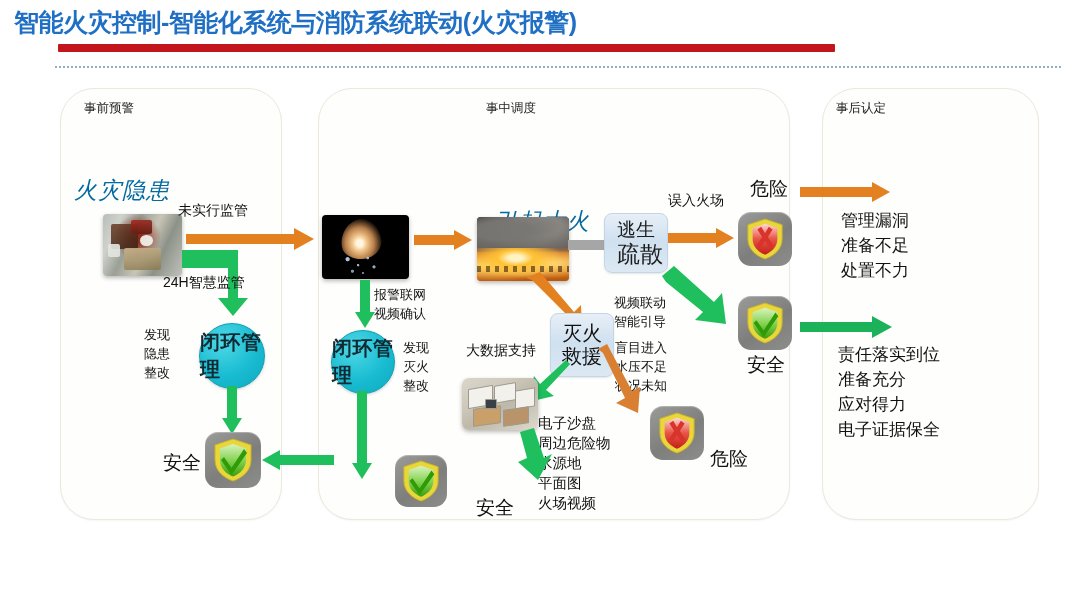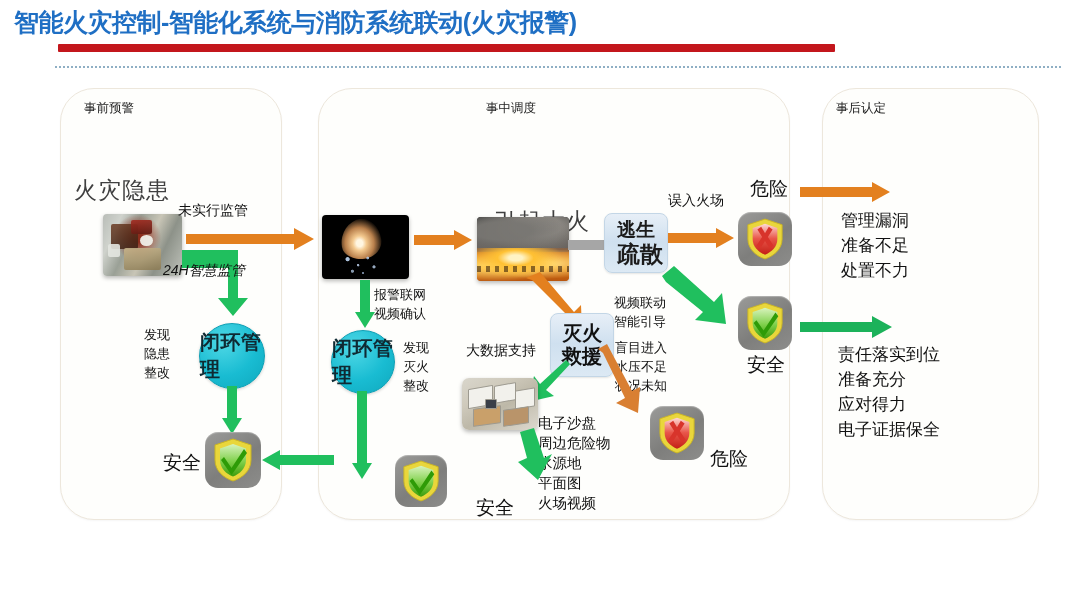--- a/index.html
+++ b/index.html
@@ -44,21 +44,21 @@
   #panel-post{left:822px;top:88px;width:215px;height:430px;}
 
   .panel-caption{
     position:absolute;
     font-size:12.5px;color:#222;
     white-space:nowrap;
   }
 
   
   .lbl{position:absolute;white-space:nowrap;color:#1a1a1a;}
-  .big-label{font-size:23px;color:#404040;letter-spacing:1px;}
+  .big-label{font-size:23px;color:#0369a1;letter-spacing:1px;font-style:italic;}
   .mid-label{font-size:14px;color:#111;}
   .small-label{font-size:13px;color:#111;line-height:17px;}
   .list-label{font-size:14.5px;color:#111;line-height:20px;white-space:pre-line;}
   .outcome-label{font-size:17px;color:#111;line-height:25px;white-space:pre-line;}
   .shield-cap{font-size:19px;color:#111;}
 
   
   .photo{
     position:absolute;border-radius:4px;overflow:hidden;
     box-shadow:0 2px 4px rgba(0,0,0,.28);
@@ -159,21 +159,21 @@
   
   .bluebox{
     position:absolute;
     border-radius:8px;
     background:linear-gradient(to bottom,#e7eff7 0%,#cfe0ef 48%,#dce9f4 100%);
     border:1px solid #c3d6e6;
     display:flex;flex-direction:column;align-items:center;justify-content:center;
     line-height:1.14;
     box-shadow:0 1px 2px rgba(0,0,0,.10);
   }
-  .bluebox b{font-weight:bold;}
+  .bluebox b{font-weight:normal;}
 
   
   .arrow{position:absolute;}
   .arrow svg{display:block;overflow:visible;}
 </style>
 </head>
 <body>
 
 <div id="root">
 
@@ -207,21 +207,21 @@
       <path d="M0 6 H108 V0 L128 11 L108 22 V16 H0 Z" fill="#E3801F"></path>
     </svg>
   </div>
 
   <div class="arrow" style="left:182px;top:246px;">
     <svg width="72" height="72" viewBox="0 0 72 72">
       <path d="M0 4 H46 V4 H56 V52 H66 L51 70 L36 52 H46 V22 H0 Z" fill="#20BF5E"></path>
     </svg>
   </div>
 
-  <div class="lbl mid-label" style="left:163px;top:262px;font-style:italic;">24H智慧监管</div>
+  <div class="lbl mid-label" style="left:163px;top:274px;">24H智慧监管</div>
 
   <div class="lbl small-label" style="left:144px;top:325px;text-align:center;white-space:pre-line;line-height:19px;">发现
 隐患
 整改</div>
 
   <div class="circle-node" style="left:199px;top:323px;width:64px;height:64px;">
     <span>闭环管理</span>
   </div>
 
   <div class="arrow" style="left:222px;top:386px;">

